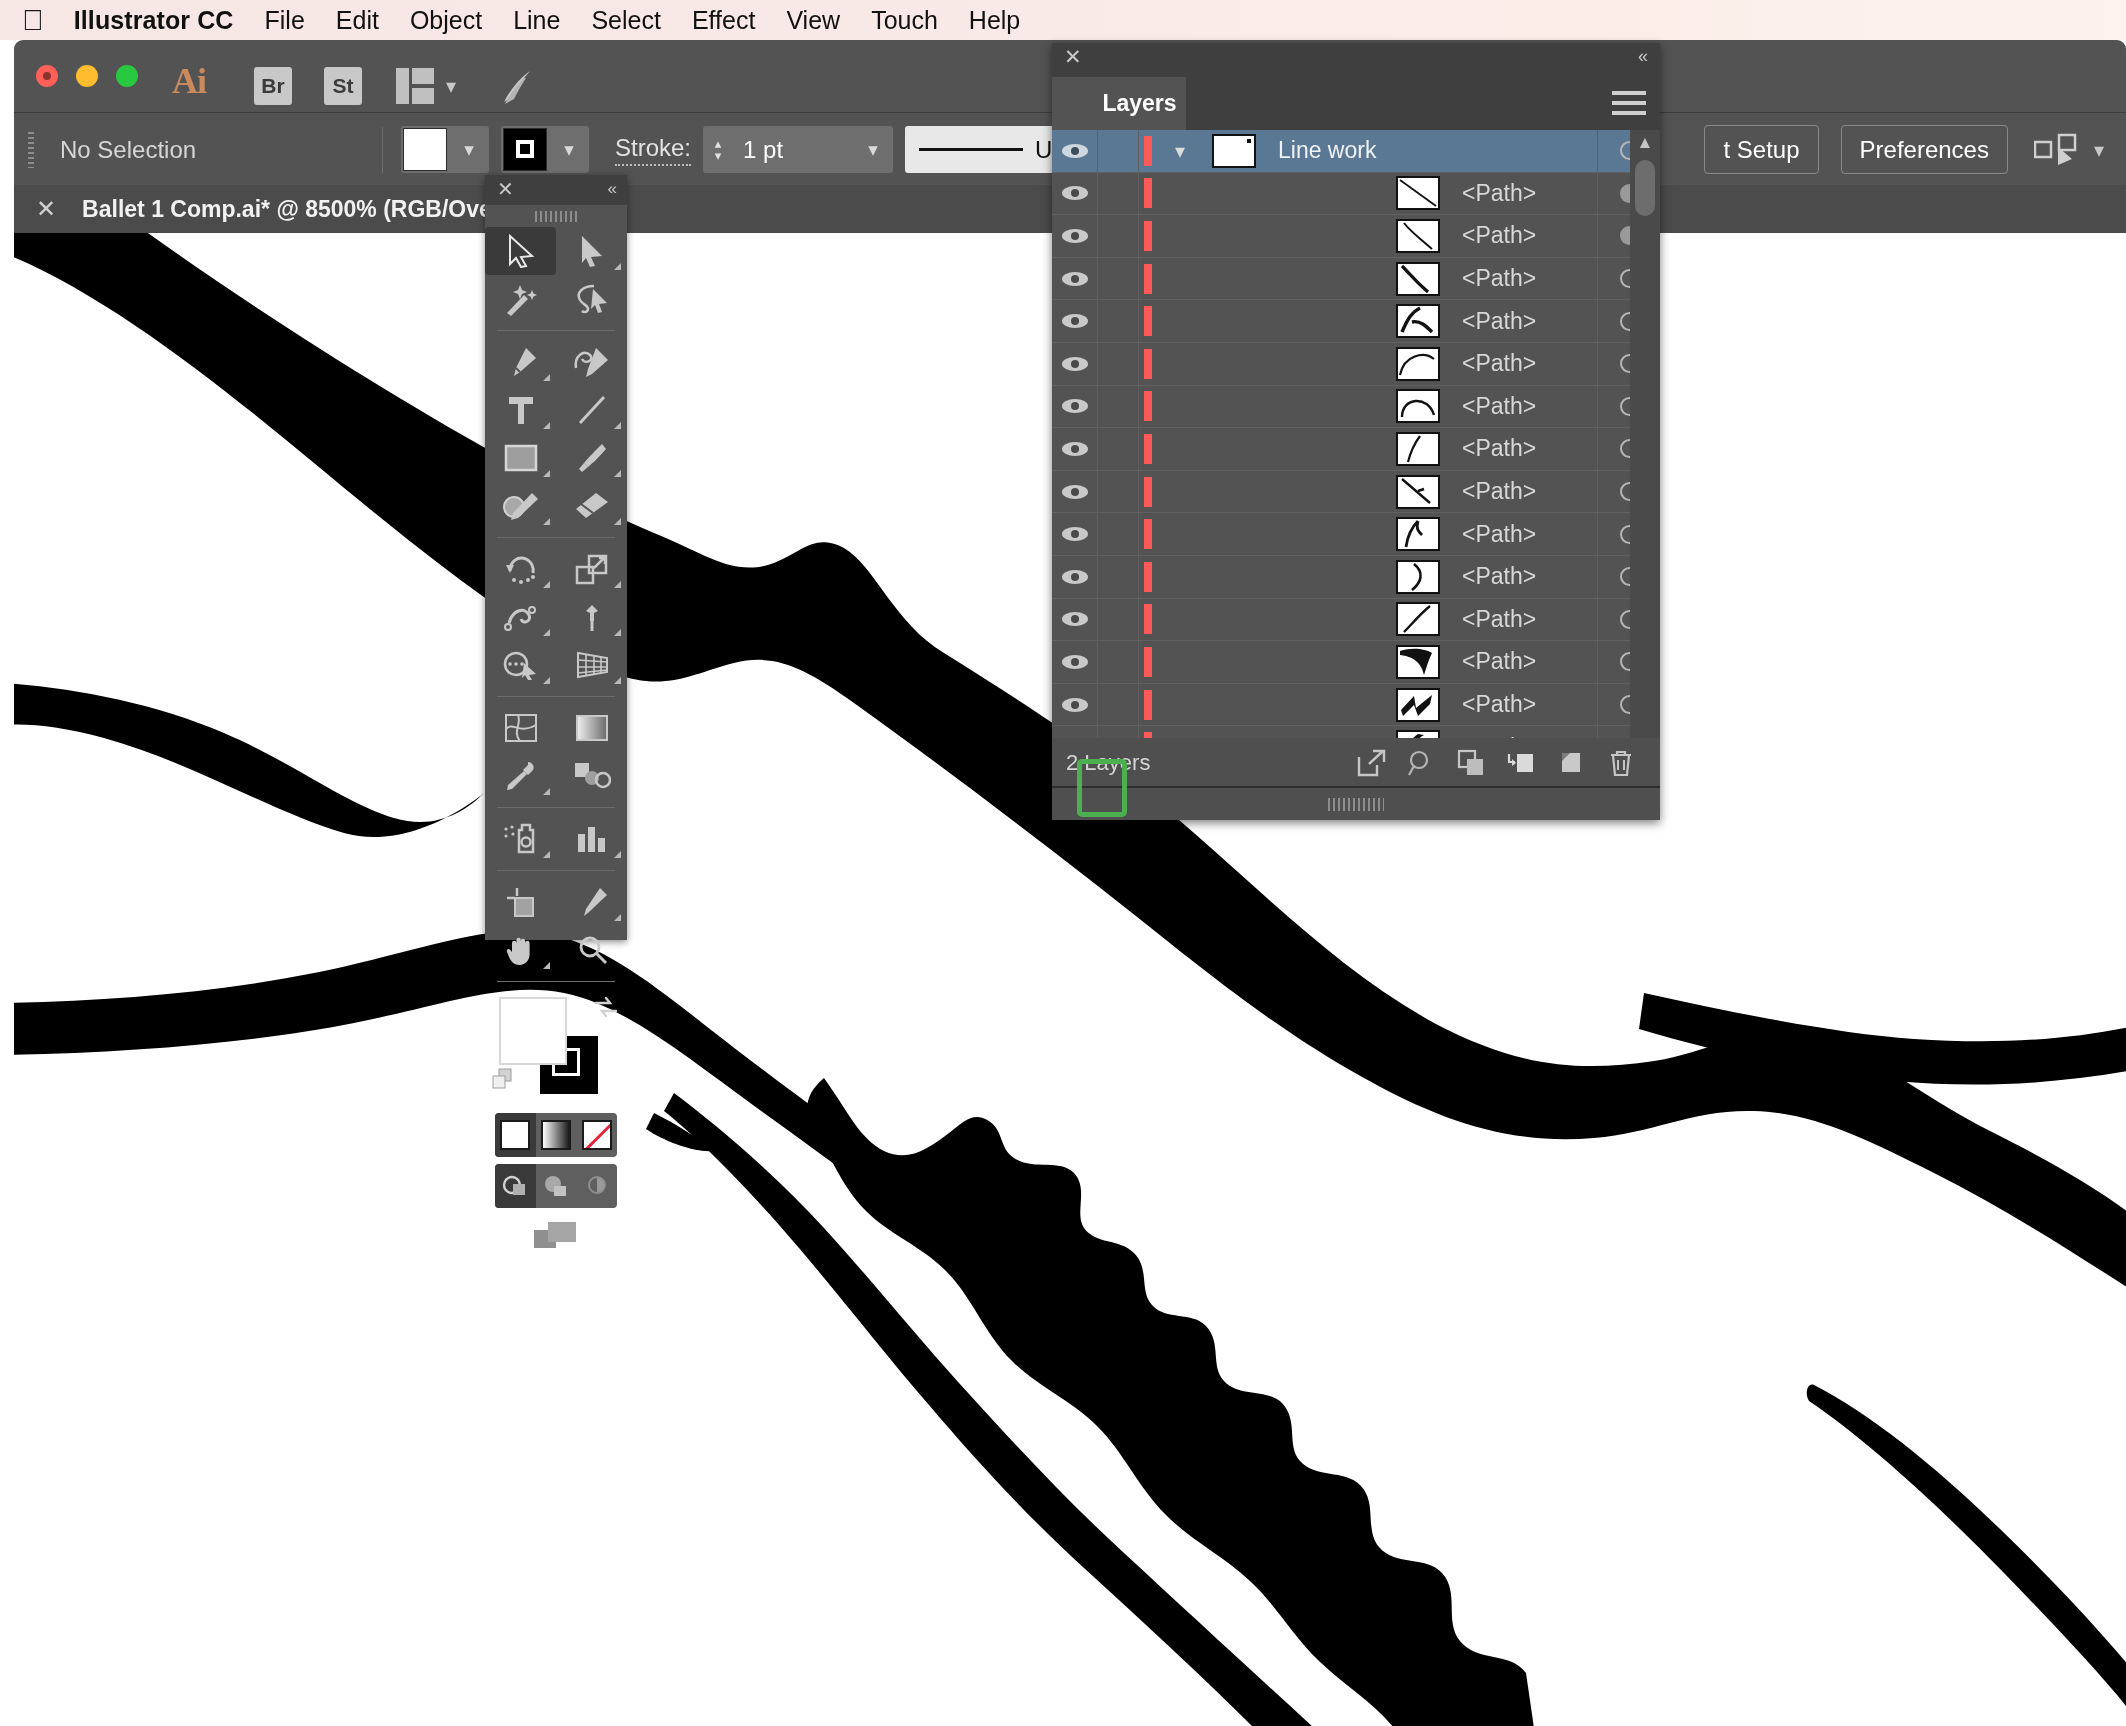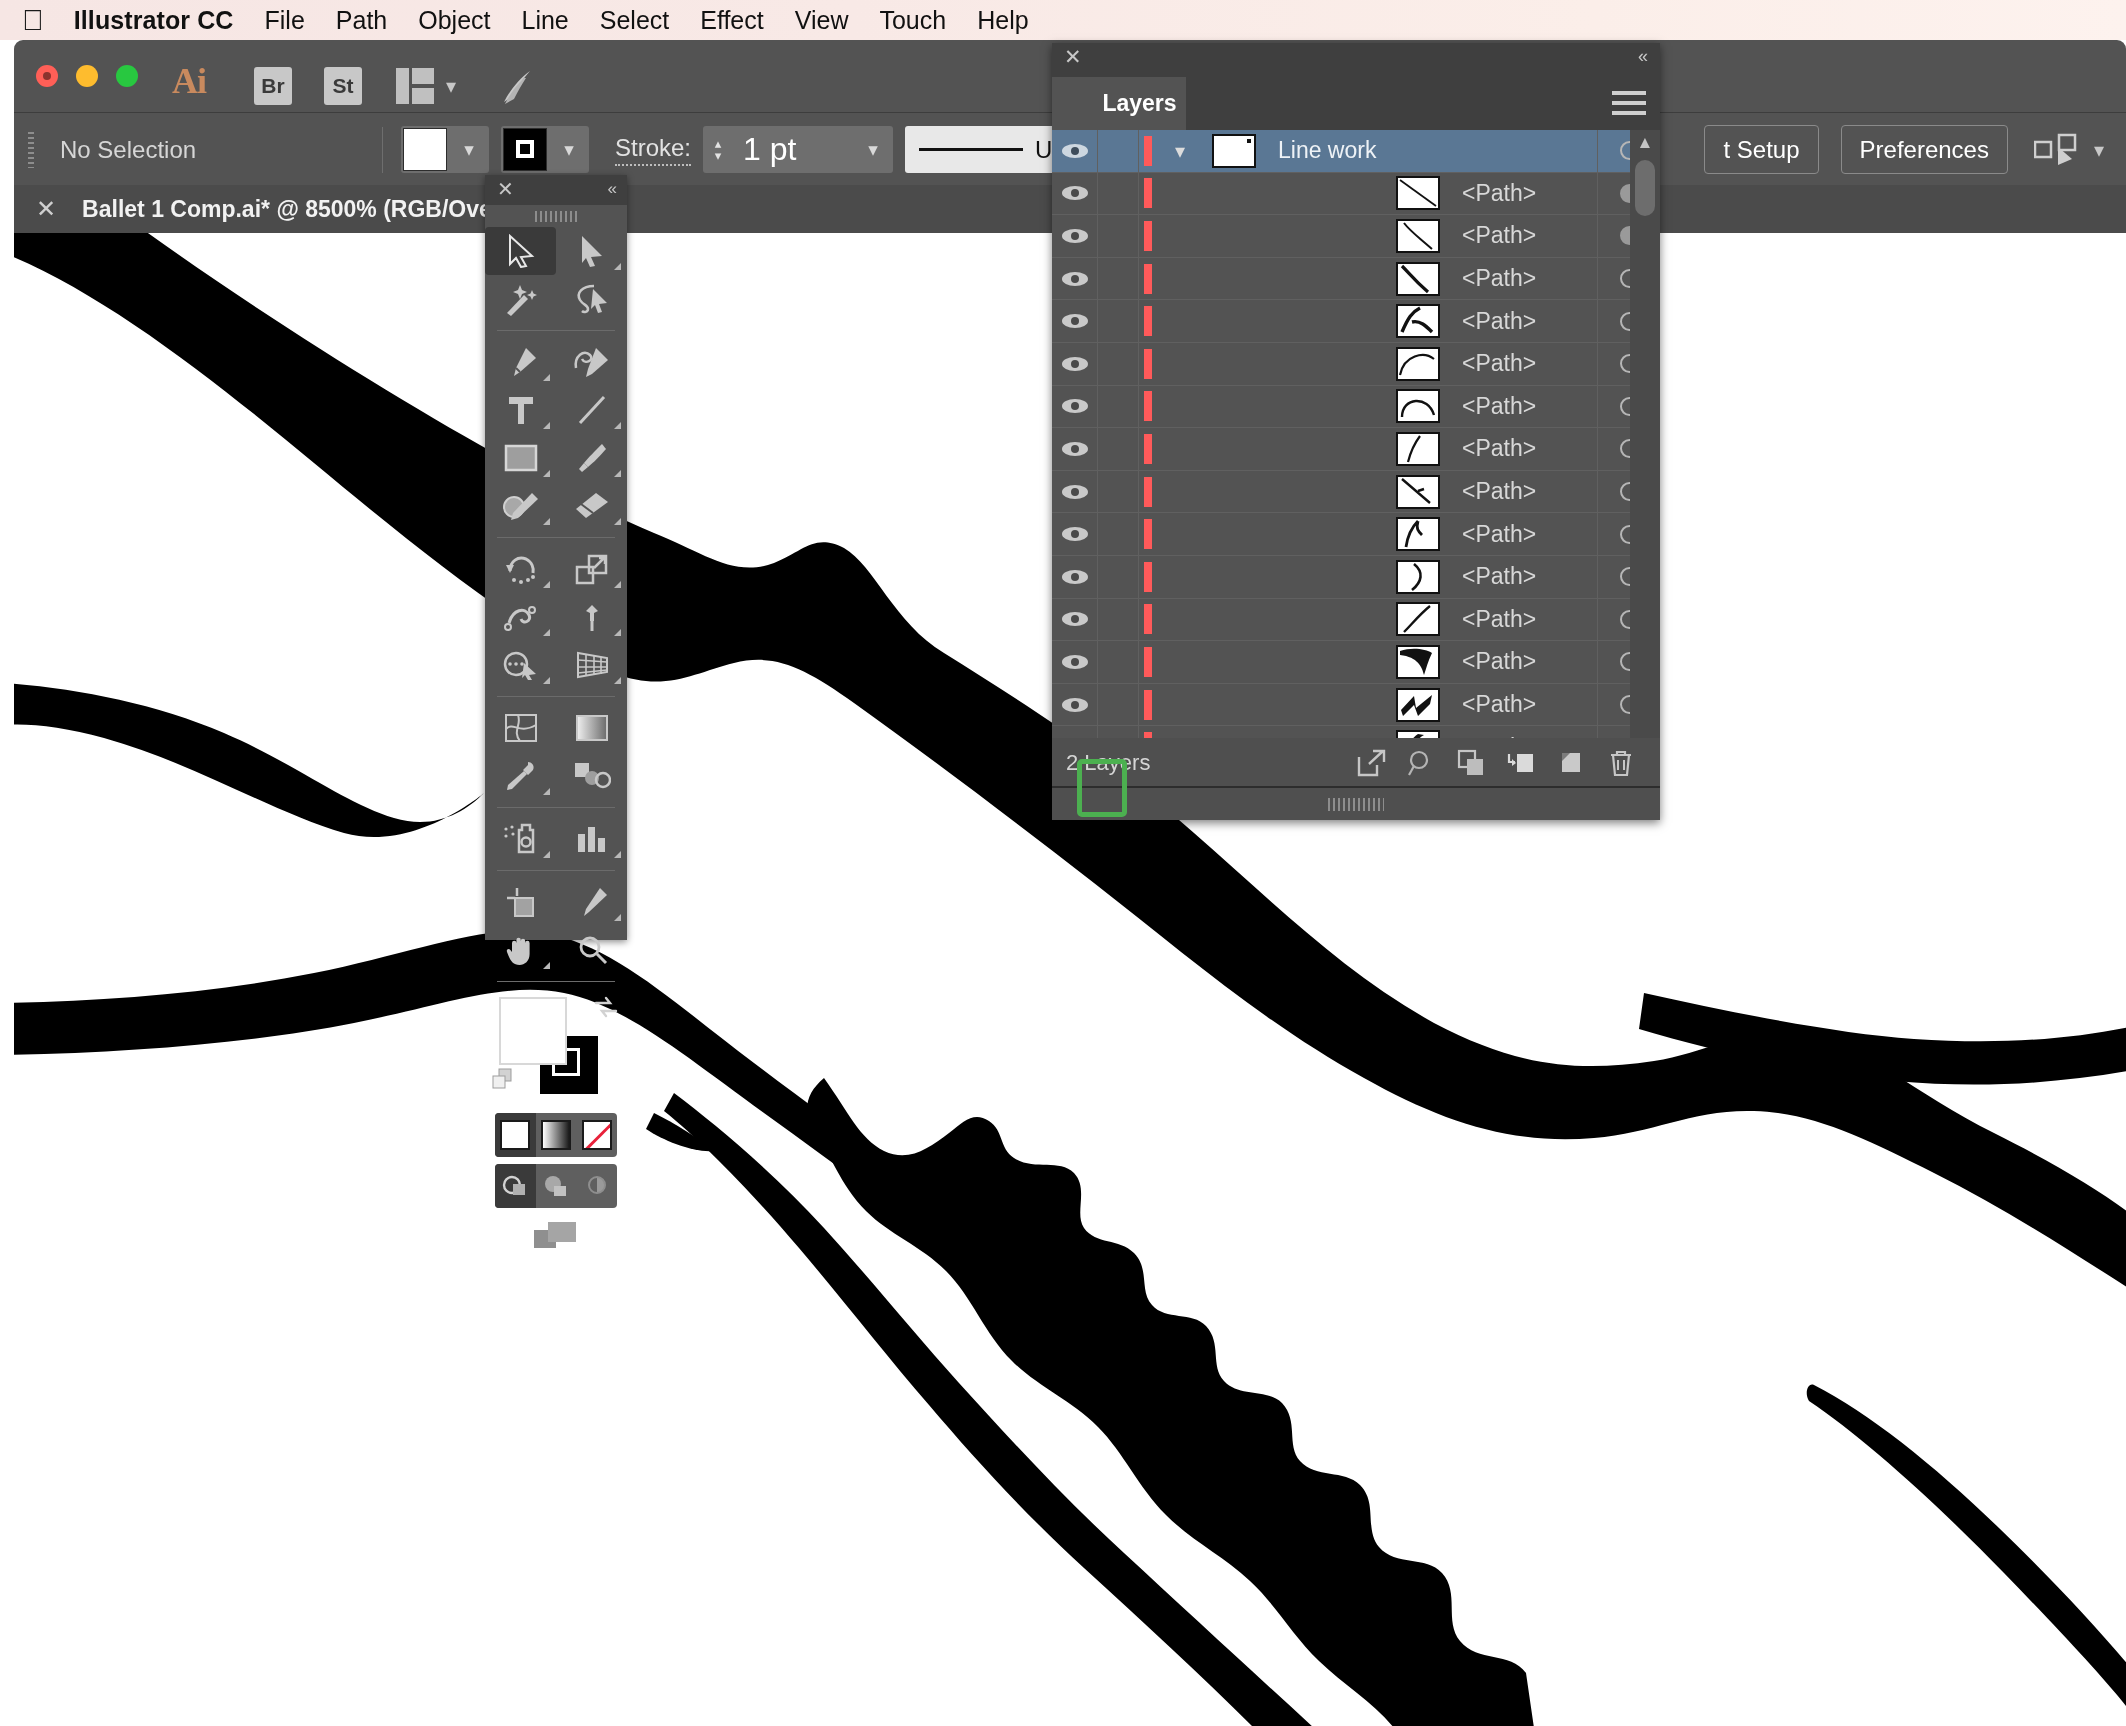--- a/index.html
+++ b/index.html
@@ -55,21 +55,21 @@
   .swatch{width:44px;height:43px;margin:2px;background:#fff;border:1px solid #2d2d2d;box-sizing:border-box;}
   .swatch.stk{background:#000;position:relative;}
   .swatch.stk:after{content:"";position:absolute;left:12px;top:11px;width:18px;height:18px;
         border:4px solid #fff;box-sizing:border-box;}
   .swchev{width:40px;text-align:center;color:#d9d9d9;font-size:19px;}
   .stroketxt{color:#e2e2e2;font-size:24px;margin-left:26px;margin-right:12px;border-bottom:2px dotted #bdbdbd;
              padding-bottom:2px;}
   .spinbox{display:flex;align-items:center;height:47px;background:#6e6e6e;border-radius:3px;}
   .spin{width:30px;display:flex;flex-direction:column;align-items:center;justify-content:center;
         color:#e3e3e3;font-size:13px;line-height:12px;}
-  .ptfield{width:120px;height:43px;background:#6e6e6e;color:#fff;font-size:32px;display:flex;
+  .ptfield{width:120px;height:43px;background:#6e6e6e;color:#fff;font-size:24px;display:flex;
            align-items:center;padding-left:10px;box-sizing:border-box;}
   .dd{display:flex;align-items:center;height:47px;background:#e8e8e8;border-radius:3px;margin-left:12px;
       color:#111;font-size:24px;overflow:hidden;}
   .dd .lbl{padding:0 14px;display:flex;align-items:center;gap:12px;white-space:nowrap;}
   .dd .cv{width:48px;height:47px;background:#6e6e6e;color:#e6e6e6;display:flex;align-items:center;justify-content:center;font-size:19px;}
   .unline{display:inline-block;width:104px;height:3px;background:#111;}
   .dotbig{display:inline-block;width:30px;height:36px;border-radius:50%;background:#111;}
   .btn{height:47px;border:1px solid #8a8a8a;border-radius:4px;color:#fff;font-size:24px;
        display:flex;align-items:center;padding:0 18px;background:transparent;white-space:nowrap;}
 
@@ -156,21 +156,21 @@
 </style>
 </head>
 <body>
 
 <div id="root">
 
   <div class="macbar">
     <span class="apple"></span>
     <span class="mi app">Illustrator CC</span>
     <span class="mi">File</span>
-    <span class="mi">Path</span>
+    <span class="mi">Edit</span>
     <span class="mi">Object</span>
     <span class="mi">Line</span>
     <span class="mi">Select</span>
     <span class="mi">Effect</span>
     <span class="mi">View</span>
     <span class="mi">Touch</span>
     <span class="mi">Help</span>
   </div>
 
   <div class="appwin">

